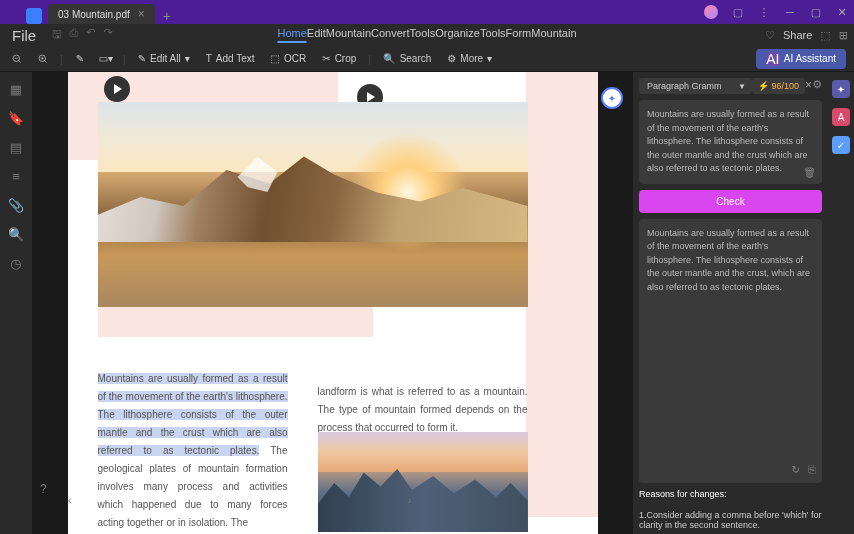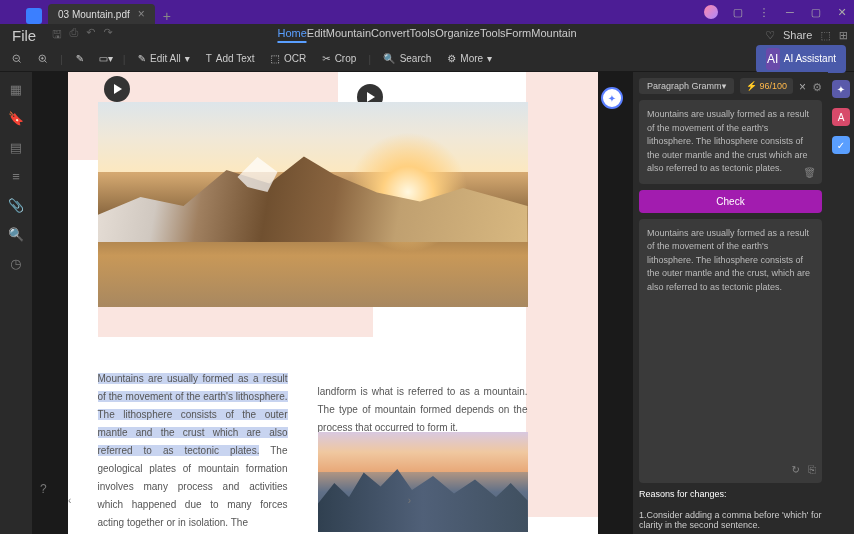--- a/index.html
+++ b/index.html
@@ -18,21 +18,21 @@
 .qat span { color:#666; font-size:11px; }
 .menus { display:flex; margin-left:auto; margin-right:auto; position:absolute; left:50%; transform:translateX(-50%); }
 .menus span { color:#ccc; font-size:11px; cursor:pointer; }
 .menus .active { color:#5a9fff; border-bottom:2px solid #5a9fff; padding-bottom:2px; }
 .share { margin-left:auto; display:flex; gap:8px; align-items:center; }
 .share span { color:#ccc; font-size:11px; }
 .toolbar { height:26px; background:#2a2a2a; border-bottom:1px solid #1a1a1a; display:flex; align-items:center; padding:0 8px; gap:8px; position:relative; }
 .tool { display:flex; align-items:center; gap:4px; color:#ccc; font-size:10px; padding:2px 4px; }
 .tool.icon { width:18px; justify-content:center; }
 .ai-btn { background:#4a5aaa; padding:3px 10px; border-radius:4px; color:#fff; font-size:10px; display:flex; align-items:center; gap:4px; }
-.ai-badge { background:#6a4aaa; width:14px; height:22px; border-radius:3px; font-size:12px; display:flex; align-items:center; justify-content:center; }
+.ai-badge { background:#6a4aaa; width:14px; height:14px; border-radius:3px; font-size:14px; display:flex; align-items:center; justify-content:center; }
 .main { display:flex; height:464px; }
 .leftbar { width:32px; background:#2a2a2a; display:flex; flex-direction:column; align-items:center; padding-top:10px; gap:14px; }
 .leftbar span { color:#777; font-size:13px; }
 .content { flex:1; background:#1a1a1a; position:relative; overflow:hidden; }
 .page { background:#fff; margin:0 auto; width:530px; height:100%; position:relative; }
 .pink1 { position:absolute; top:0; left:0; width:270px; height:88px; background:#fae5e0; }
 .pink3 { position:absolute; top:0; right:0; width:72px; height:445px; background:#fae5e0; }
 .pink2 { position:absolute; top:235px; left:30px; width:275px; height:30px; background:#fae5e0; }
 .hero { position:absolute; top:30px; left:30px; width:430px; height:205px; background:linear-gradient(180deg,#e8d4b8 0%,#d4a870 35%,#8a6840 55%,#c89858 75%,#a88860 100%); overflow:hidden; }
 .sky { position:absolute; top:0; left:0; right:0; height:70px; background:linear-gradient(180deg,#dde5ea 0%,#f0e8d8 50%,#fce8c0 100%); }
@@ -46,27 +46,27 @@
 .p1 { top:4px; left:36px; }
 .p2 { top:12px; left:289px; }
 .textcol { position:absolute; top:298px; left:30px; width:190px; font-size:10px; line-height:1.8; color:#555; text-align:justify; }
 .hl { background:#c8d4f0; }
 .textcol2 { position:absolute; top:311px; left:250px; width:210px; font-size:10px; line-height:1.8; color:#555; text-align:justify; }
 .img2 { position:absolute; top:360px; left:250px; width:210px; height:100px; background:linear-gradient(180deg,#c8b8d0 0%,#d8a880 30%,#607088 60%,#405060 100%); overflow:hidden; }
 .img2 .peaks2 { position:absolute; bottom:0; left:0; right:0; height:70px; background:linear-gradient(90deg,#304050,#506078,#405060); clip-path:polygon(0 60%,8% 30%,15% 50%,22% 15%,30% 35%,38% 10%,45% 40%,55% 20%,65% 45%,75% 25%,85% 50%,92% 30%,100% 55%,100% 100%,0 100%); }
 .img2 .sky2 { position:absolute; top:0; left:0; right:0; height:40px; background:linear-gradient(180deg,#d8c8e0,#f0c8a0,#e8a878); }
 .badge-circle { position:absolute; top:15px; right:10px; width:22px; height:22px; border-radius:50%; background:#fff; border:2px solid #5a7fff; display:flex; align-items:center; justify-content:center; font-size:10px; color:#5a7fff; }
 .rightpanel { width:195px; background:#2a2a2a; display:flex; flex-direction:column; padding:6px; gap:6px; position:relative; }
-.rp-header { display:flex; align-items:flex-end; gap:6px; }
+.rp-header { display:flex; align-items:flex-start; }
 .rp-dd { background:#3a3a3a; padding:3px 8px; border-radius:3px; font-size:9px; flex:1; display:flex; justify-content:space-between; }
 .rp-score { background:#3a3a3a; padding:3px 6px; border-radius:3px; font-size:9px; color:#ffb84a; display:flex; align-items:center; gap:2px; }
 .rp-close { color:#aaa; font-size:12px; }
 .rp-box { background:#3a3a3a; border-radius:4px; padding:8px; font-size:9px; line-height:1.5; color:#bbb; position:relative; }
 .rp-box .trash { position:absolute; bottom:4px; right:6px; color:#888; font-size:10px; }
-.check-btn { background:#a21caf; color:#fff; text-align:center; padding:6px; border-radius:4px; font-size:10px; }
+.check-btn { background:#d946ef; color:#fff; text-align:center; padding:6px; border-radius:4px; font-size:10px; }
 .rp-box2 { background:#3a3a3a; border-radius:4px; padding:8px; font-size:9px; line-height:1.5; color:#bbb; flex:1; position:relative; }
 .rp-box2 .icons { position:absolute; bottom:6px; right:6px; display:flex; gap:8px; color:#888; font-size:10px; }
 .reasons { font-size:9px; color:#ccc; }
 .reasons .title { color:#fff; margin-bottom:11px; }
 .sidebar-r { width:26px; background:#2a2a2a; display:flex; flex-direction:column; align-items:center; padding-top:8px; gap:10px; }
 .sidebar-r span { width:18px; height:18px; border-radius:4px; display:flex; align-items:center; justify-content:center; font-size:10px; }
 .sidebar-r .s1 { background:#5a5aaa; color:#fff; }
 .sidebar-r .s2 { background:#d84a6a; color:#fff; }
 .sidebar-r .s3 { background:#5a9fff; color:#fff; }
 .help { position:absolute; bottom:40px; left:8px; color:#777; font-size:12px; }

